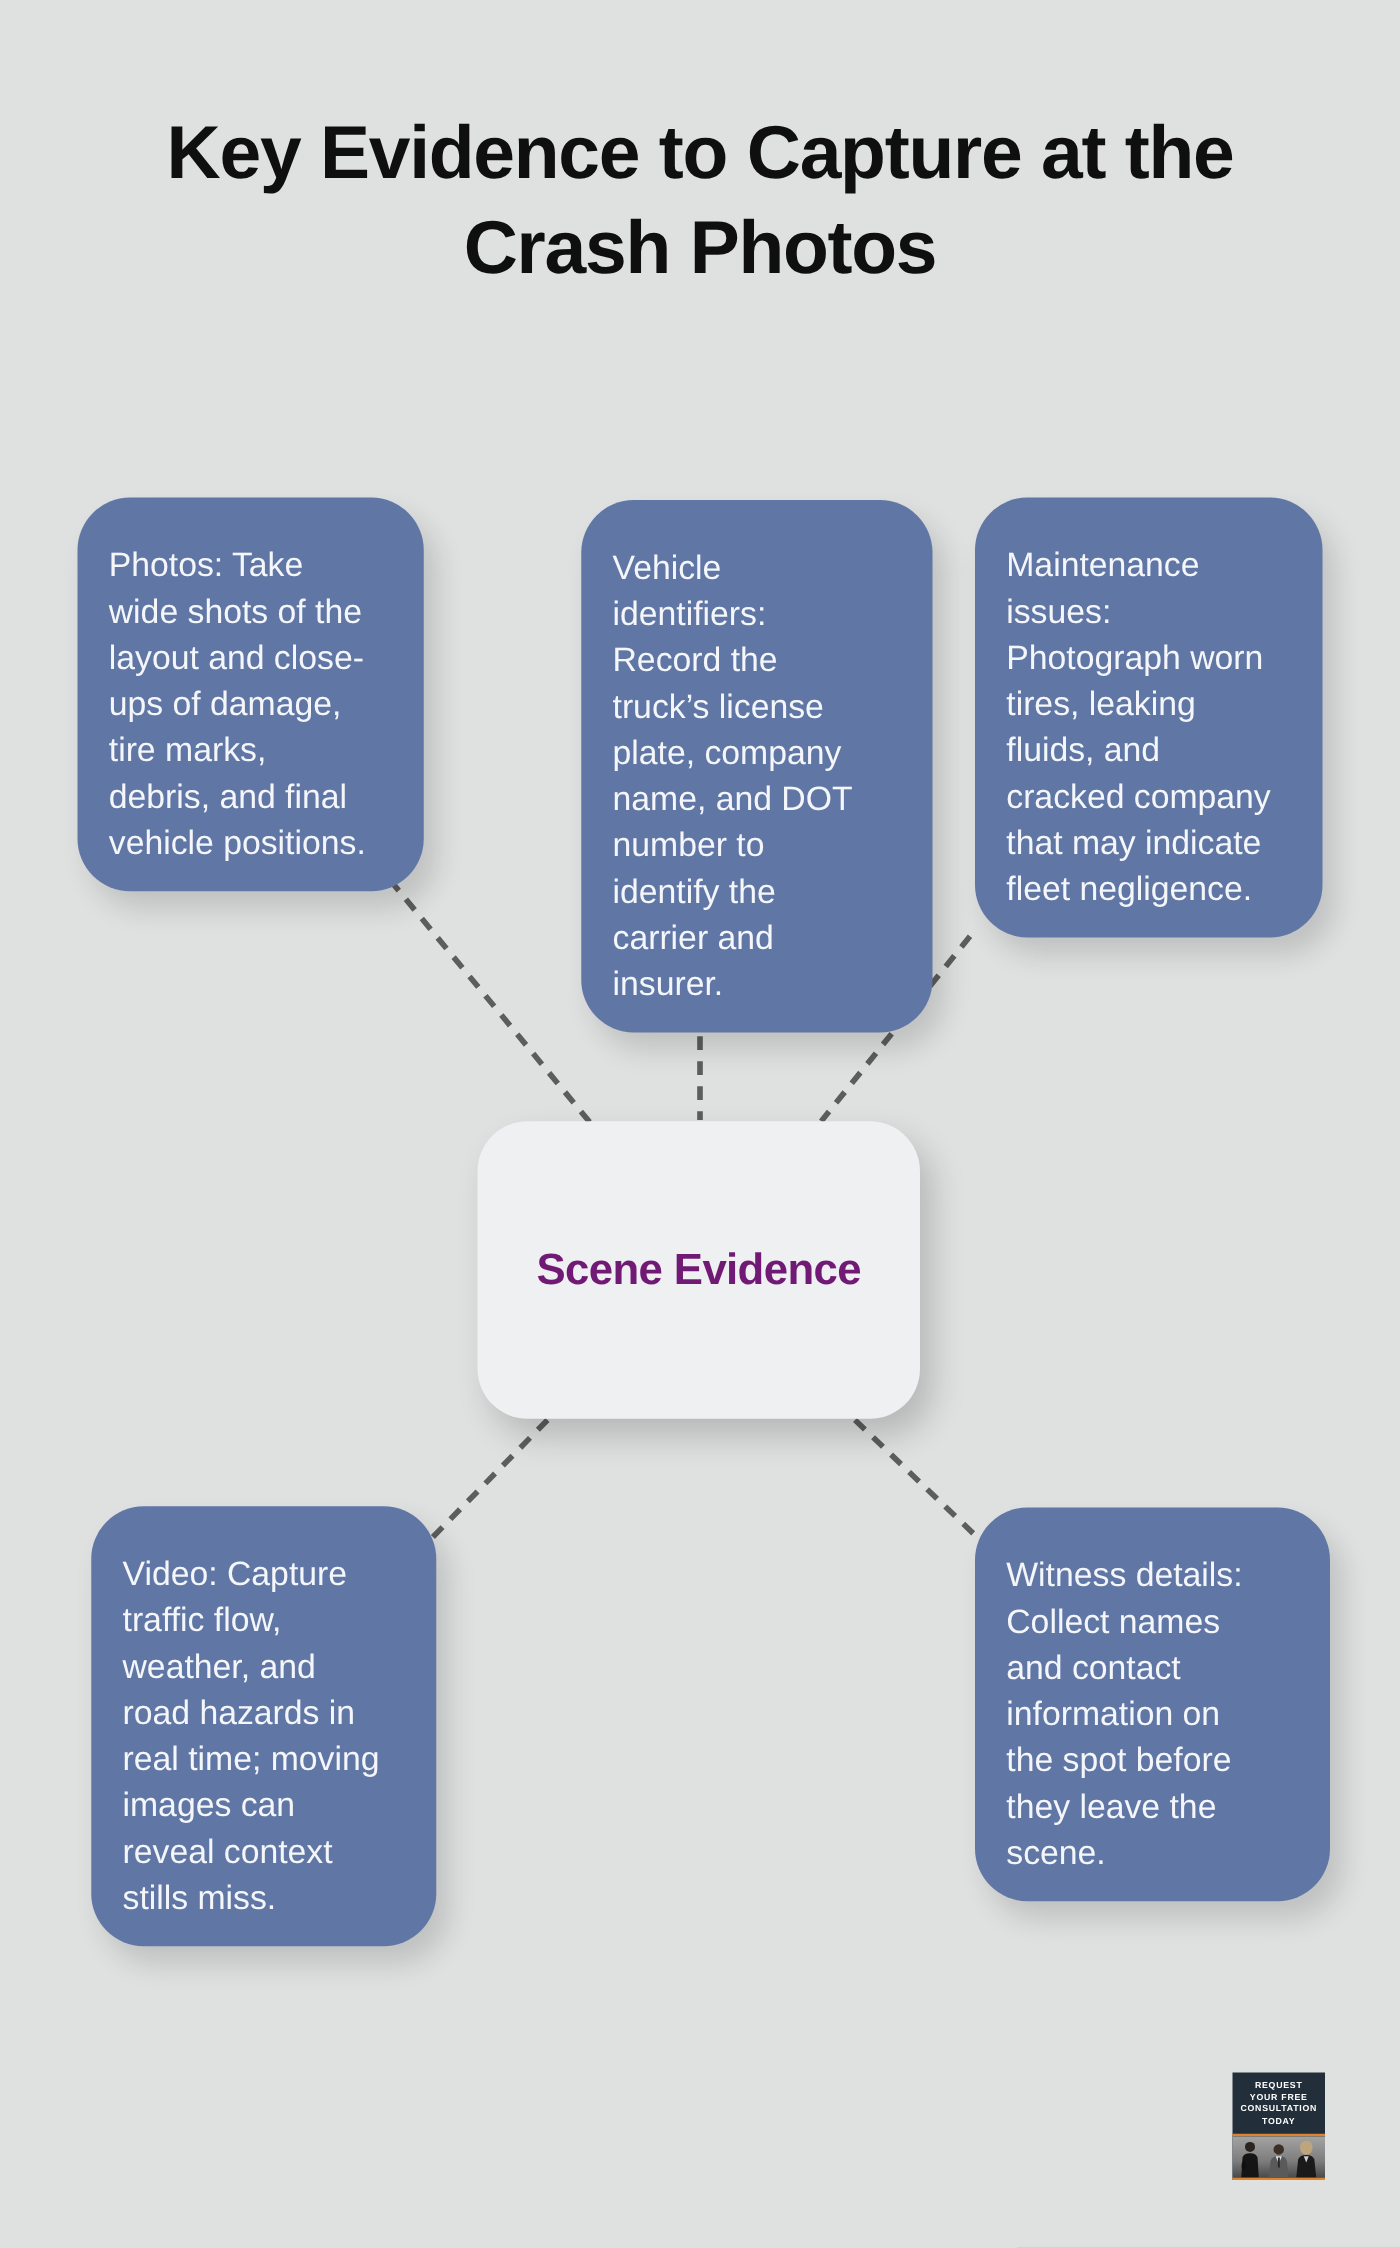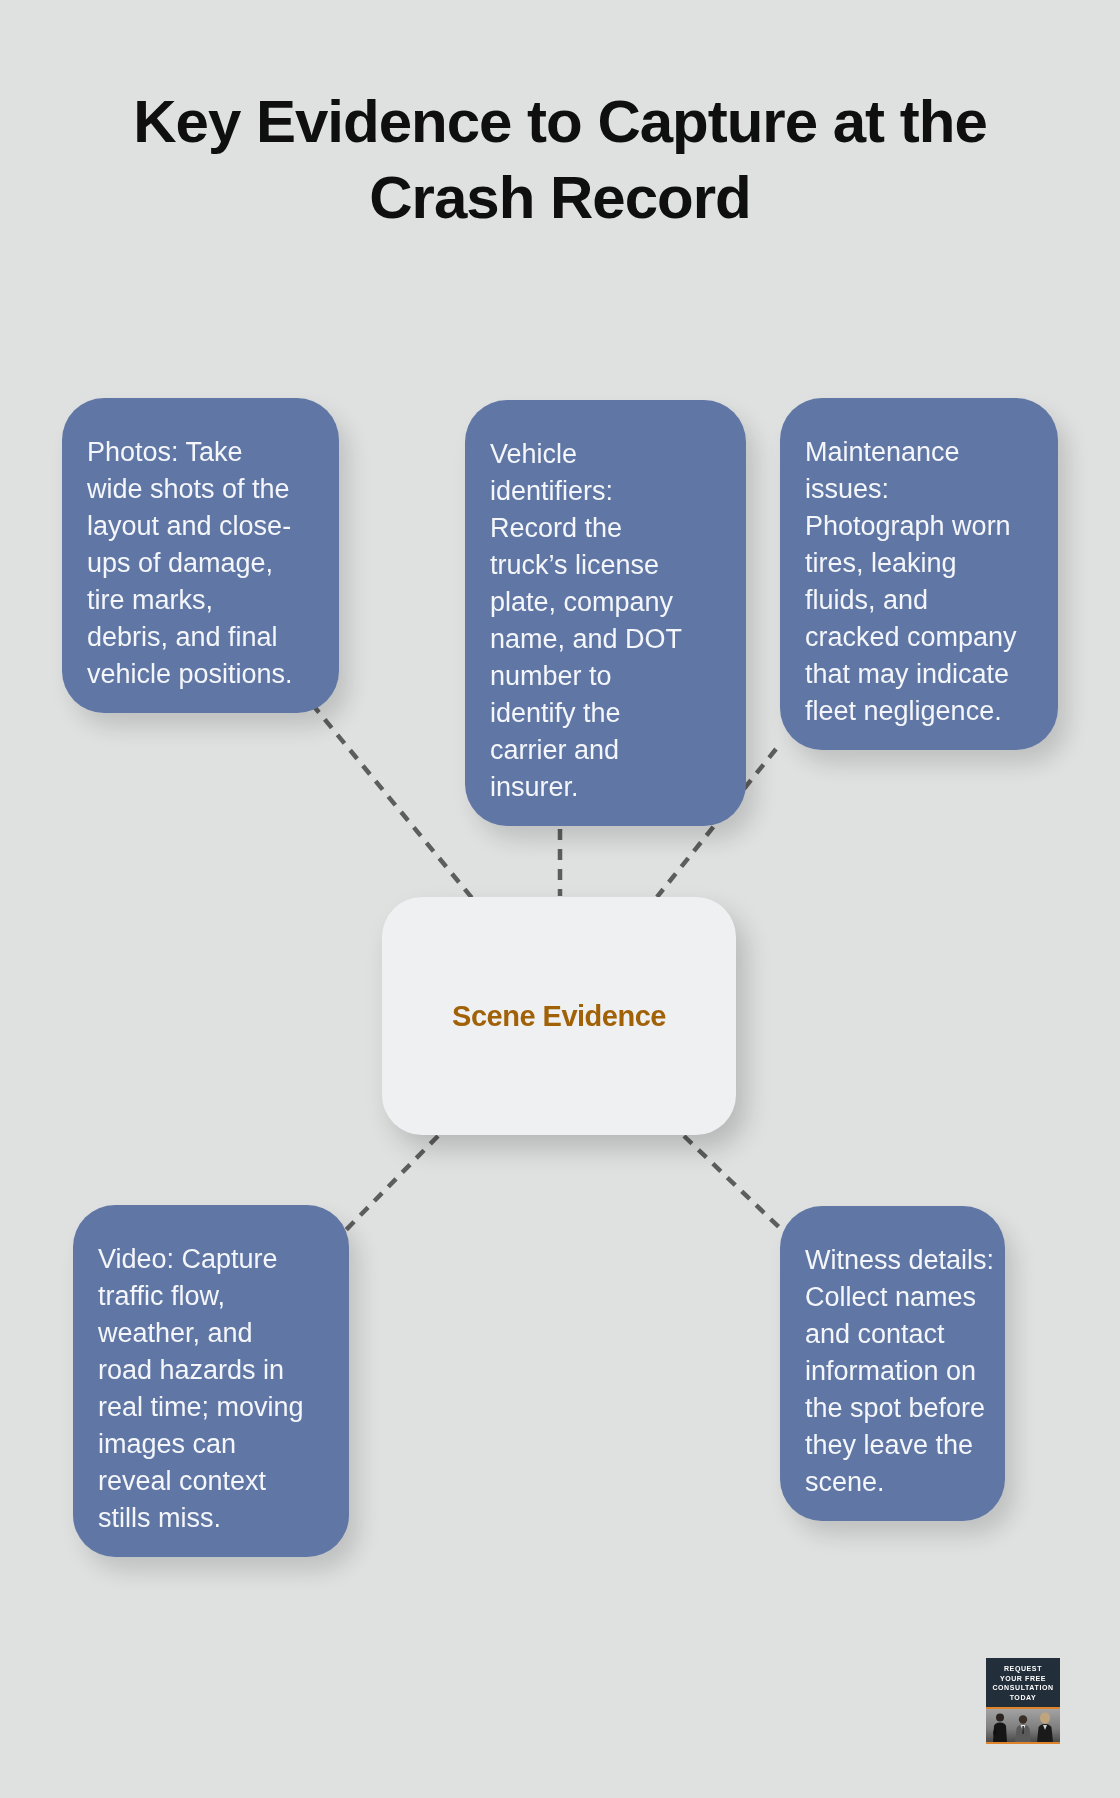--- a/index.html
+++ b/index.html
@@ -42,34 +42,34 @@
     padding:36px 8px 20px 25px;
     font-size:27px;
     line-height:37px;
     white-space:pre;
     box-shadow:10px 14px 22px rgba(0,0,0,0.14);
   }
   .node-photos{left:62px;top:398px;width:277px;}
   .node-vehicle{left:421px;top:400px;width:281px;margin-left:44px;}
   .node-maintenance{left:780px;top:398px;width:278px;}
   .node-video{left:73px;top:1205px;width:276px;}
-  .node-witness{left:780px;top:1206px;width:225px;}
+  .node-witness{left:780px;top:1206px;width:284px;}
   .center-node{
     position:absolute;
     left:382px;top:897px;
     width:354px;height:238px;
     background:var(--center-bg,#eef0f2);
     border-radius:40px;
     display:flex;align-items:center;justify-content:center;
     box-shadow:10px 14px 26px rgba(0,0,0,0.18);
   }
   .center-node span{
-    font-size:29px;
+    font-size:35px;
     font-weight:800;
-    color:#a16207;
+    color:#701a75;
     letter-spacing:-0.5px;
   }
   .badge{
     position:absolute;
     left:986px;top:1658px;
     width:74px;
     background:var(--badge-bg,#222e3a);
     cursor:pointer;
   }
   .badge-text{
@@ -86,21 +86,21 @@
     background:var(--badge-accent,#e0832d);
   }
   .badge-photo{display:block;width:74px;height:33px;}
 </style>
 </head>
 <body>
 
 <div class="canvas" style="--bg: #dfe0e0; --node-blue: #6077a6; --node-text: #f4f6fa; --center-bg: #eef0f2; --title-text: #0f0f0f; --connector: #5d5d5d; --badge-bg: #222e3a; --badge-accent: #e0832d;">
 
   <h1 class="title">Key Evidence to Capture at the
-Crash Record</h1>
+Crash Photos</h1>
 
   <svg class="connectors" viewBox="0 0 1120 1798" xmlns="http://www.w3.org/2000/svg">
     <line x1="312" y1="704" x2="472" y2="898"></line>
     <line x1="560" y1="829" x2="560" y2="896"></line>
     <line x1="776" y1="749" x2="657" y2="897"></line>
     <line x1="438" y1="1136" x2="342" y2="1234"></line>
     <line x1="684" y1="1136" x2="782" y2="1230"></line>
   </svg>
 
   <div class="node node-photos">Photos: Take

